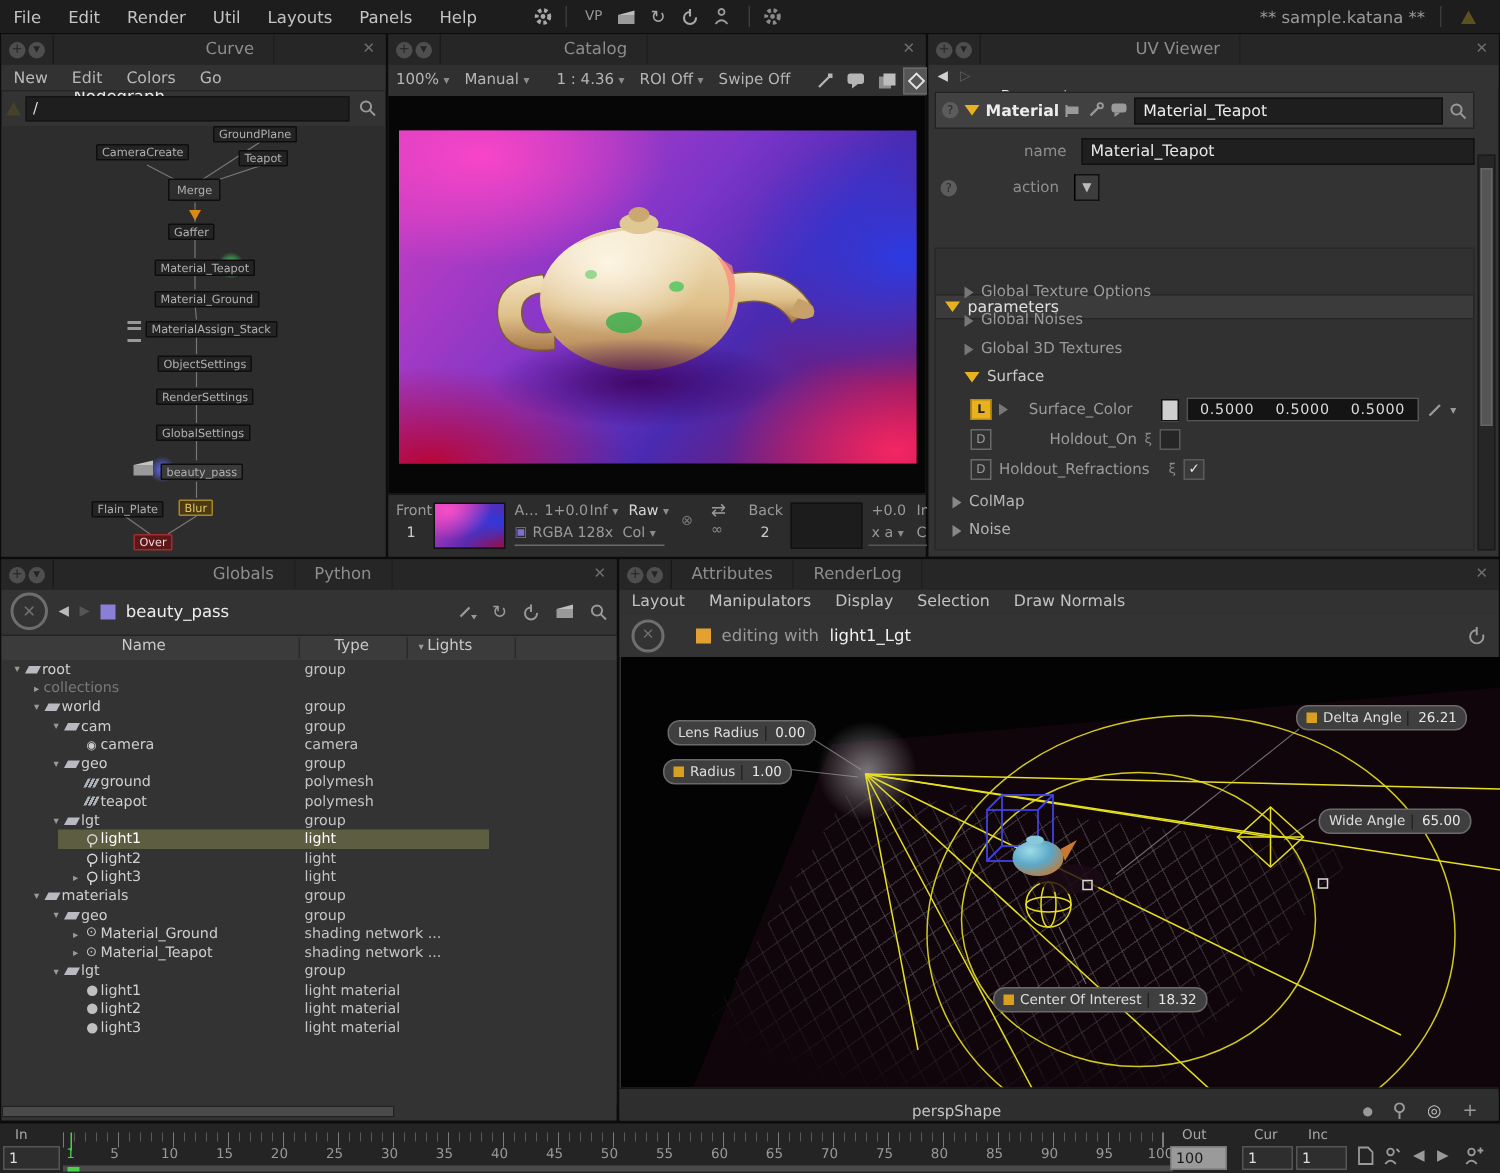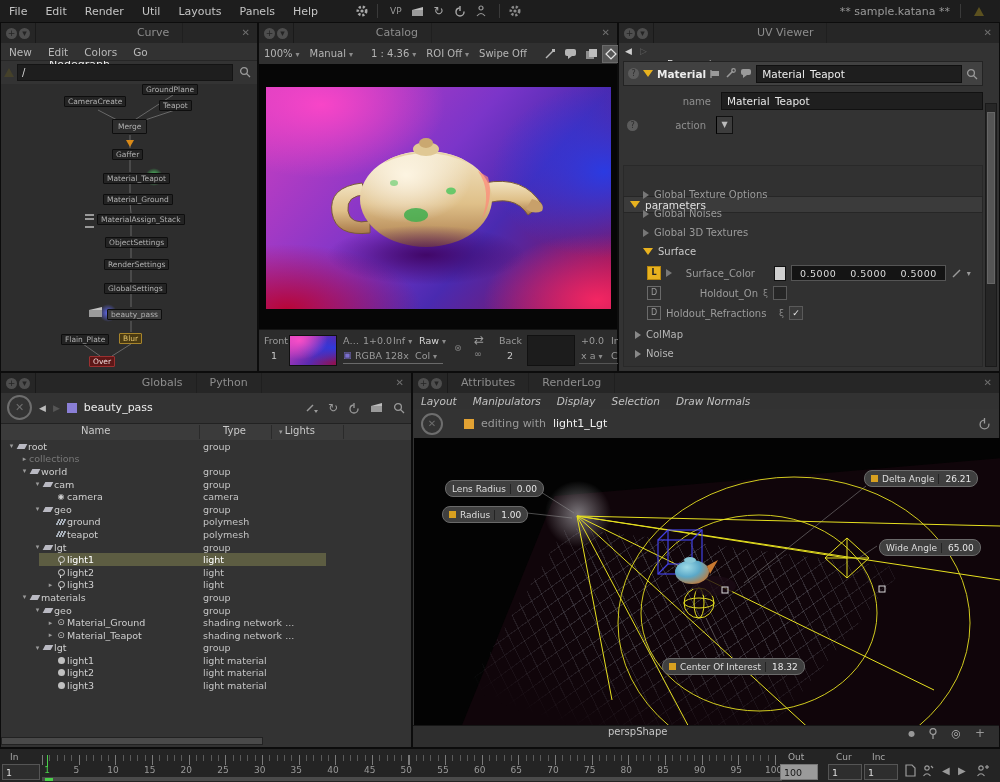--- a/index.html
+++ b/index.html
@@ -124,21 +124,21 @@
   .ic{flex:0 0 12px;display:flex;justify-content:center;align-items:center;height:10px;}
   .ic-group{width:8px;height:5px;background:#b9b9c2;transform:skewX(-28deg);}
   .ic-mesh{width:8px;height:6px;background:repeating-linear-gradient(90deg,#aab2bc 0 2px,transparent 2px 3px);transform:skewX(-28deg);}
   .ic-cam{color:#cdcdcd;font-size:8px;line-height:8px;}
   .ic-light{width:5px;height:5px;border:1px solid #d6d6d6;border-radius:50%;position:relative;}
   .ic-light:after{content:"";position:absolute;left:1.5px;top:5px;width:1px;height:3px;background:#d6d6d6;}
   .ic-shader{color:#c4c4c4;font-size:9px;line-height:9px;}
   .ic-lightmat{width:7px;height:7px;border-radius:50%;background:#c0c0c0;}
   .sg-hscroll{position:absolute;left:0;bottom:2px;width:260px;height:6px;background:#4a4a4a;border:1px solid #222;}
   
-  .vw-menu{position:absolute;left:0;top:20px;right:0;height:16px;background:#323232;display:flex;align-items:center;border-bottom:1px solid #262626;font-style:italic;}
+  .vw-menu{position:absolute;left:0;top:20px;right:0;height:16px;background:#323232;display:flex;align-items:center;border-bottom:1px solid #262626;}
   .vw-menu span{padding:0 8px;color:#c2c2c2;font-size:10.5px;white-space:nowrap;}
   .vw-status{position:absolute;left:0;top:36px;right:0;height:29px;background:#333;display:flex;align-items:center;gap:7px;padding:0 8px;}
   .viewport{position:absolute;left:1px;top:65px;width:586px;height:290px;background:#030303;overflow:hidden;}
   .plane{position:absolute;left:0;top:0;width:586px;height:290px;
     clip-path:polygon(8% 100%,24% 20%,100% 7%,100% 100%);
     background:
       radial-gradient(ellipse 130px 90px at 200px 110px,rgba(215,45,160,.5),transparent 70%),
       radial-gradient(ellipse 230px 140px at 440px 195px,rgba(200,25,25,.6),transparent 70%),
       linear-gradient(112deg,#131b49 8%,#191034 34%,#320709 68%,#15%);
     background-color:#10050a;}
@@ -149,21 +149,21 @@
       repeating-linear-gradient(-36deg,transparent 0 13px,rgba(200,210,225,.33) 13px 14px);
     -webkit-mask-image:radial-gradient(ellipse at 55% 40%,#000 30%,transparent 78%);
             mask-image:radial-gradient(ellipse at 55% 40%,#000 30%,transparent 78%);}
   .apexglow{position:absolute;left:128px;top:43px;width:72px;height:66px;border-radius:50%;
     background:radial-gradient(circle,rgba(210,210,215,.55),transparent 68%);}
   .hud{position:absolute;height:15px;background:#3f3f3f;border:1px solid #6a6a6a;border-radius:8px;
        display:flex;align-items:center;font-size:9px;color:#dedede;padding:0 6px;gap:4px;white-space:nowrap;z-index:6;}
   .hud .v{border-left:1px solid #242424;padding-left:6px;color:#e8e8e8;}
   .keysq{width:7px;height:7px;background:#d8a020;}
   .vw-bottom{position:absolute;left:0;bottom:0;right:0;height:21px;background:#2e2e2e;border-top:1px solid #161616;
-             display:flex;align-items:flex-start;color:#c6c6c6;font-size:10px;}
+             display:flex;align-items:flex-end;color:#c6c6c6;font-size:10px;}
   
   #timeline{position:absolute;left:0;top:748px;width:1000px;height:34px;background:#242424;border-top:1px solid #0c0c0c;font-size:9px;color:#a8a8a8;}
   .tl-field{position:absolute;height:14px;background:#2e2e2e;border:1px solid #555;color:#ddd;
             font-size:9.5px;padding:0 3px;font-family:inherit;}
   .ticknum{position:absolute;top:10px;width:16px;text-align:center;color:#9a9a9a;font-size:9px;}
   .icbtn{display:inline-flex;align-items:center;justify-content:center;}
   svg{display:block;}
 </style>
 </head>
 <body>

